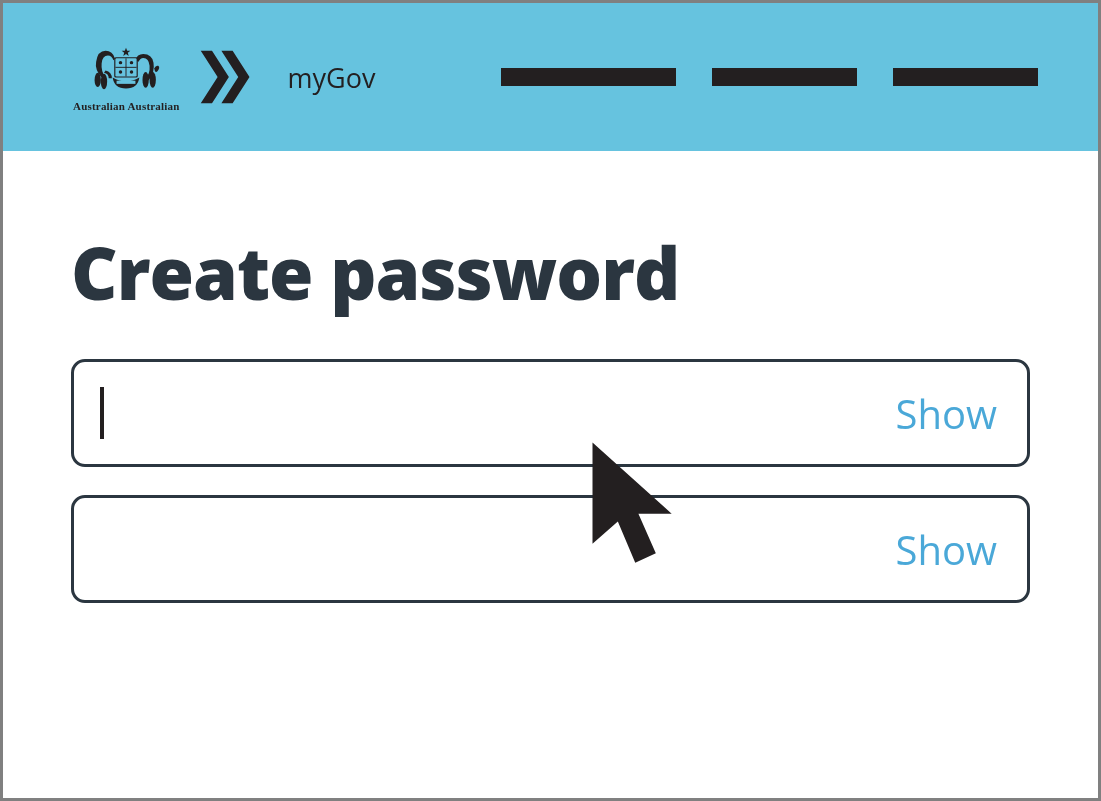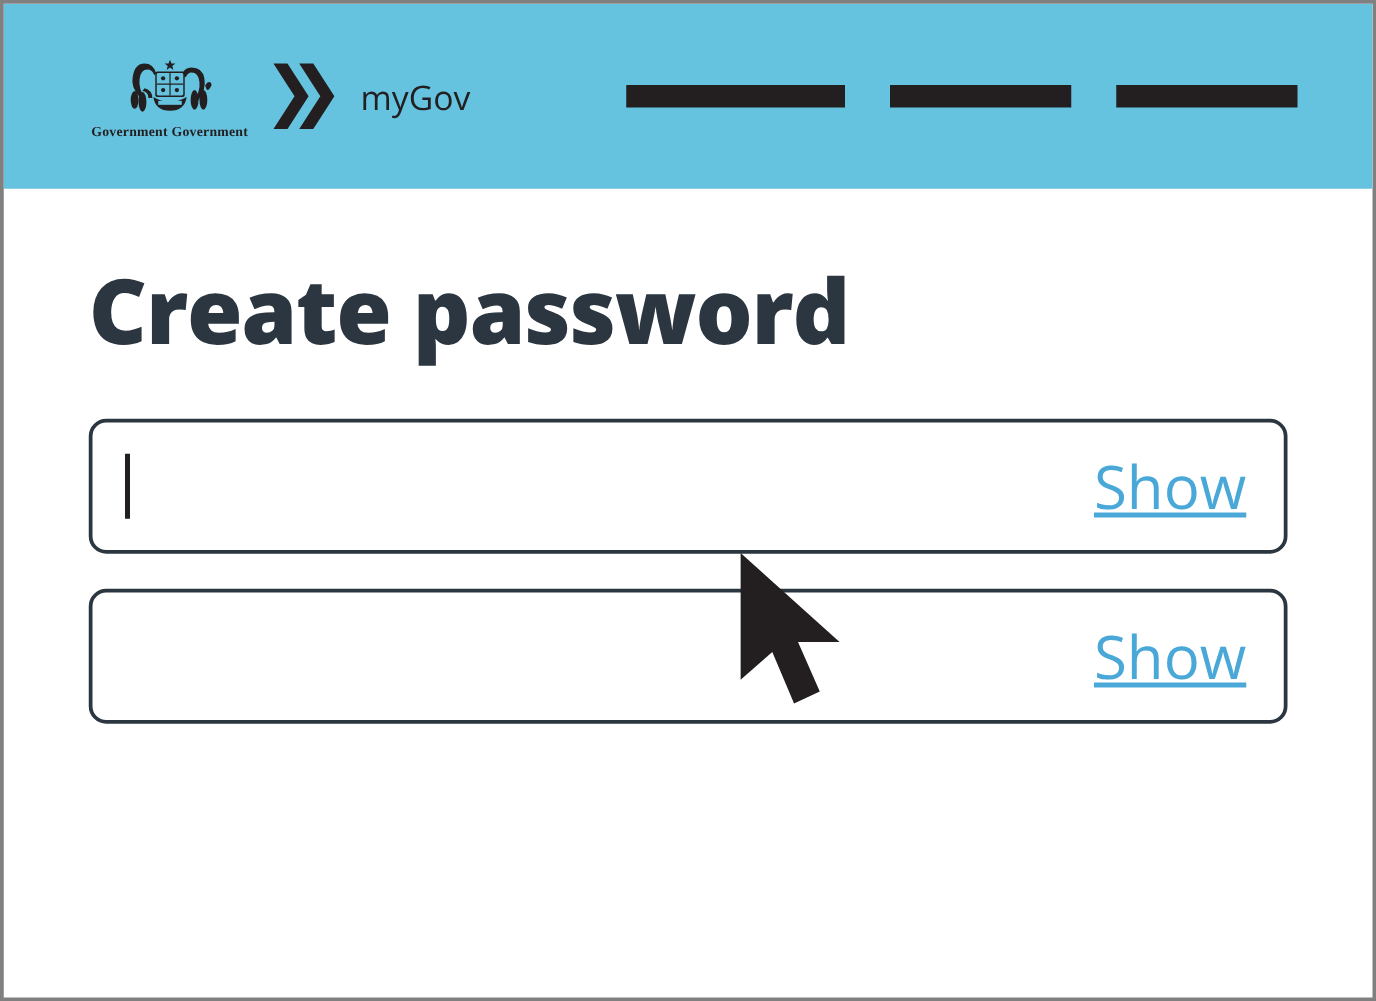--- a/index.html
+++ b/index.html
@@ -45,21 +45,21 @@
     .coat-label {
       font-size: 11px;
       font-weight: 700;
       font-family: Georgia, "Times New Roman", serif;
       letter-spacing: 0.2px;
       margin-top: 2px;
     }
     .mygov-block {
       display: flex;
       align-items: center;
-      gap: 14px;
+      gap: 32px;
     }
     .mygov-chevrons {
       width: 58px;
       height: 60px;
     }
     .mygov-text {
       font-size: 27px;
       font-weight: 500;
       color: #231f20;
     }
@@ -70,21 +70,21 @@
     }
     .nav-bar {
       background: #231f20;
       height: 18px;
     }
     .nav-bar.b1 { width: 175px; }
     .nav-bar.b2 { width: 145px; }
     .nav-bar.b3 { width: 145px; }
 
     .content {
-      padding: 48px 68px 0 68px;
+      padding: 72px 68px 0 68px;
       color: #2b3640;
     }
     .page-title {
       font-size: 72px;
       font-weight: 800;
       color: #2b3640;
       letter-spacing: -1px;
       margin-bottom: 38px;
     }
     .field-group {
@@ -117,22 +117,21 @@
     }
     .caret {
       width: 4px;
       height: 52px;
       background: #231f20;
       margin-left: 4px;
       margin-right: 10px;
     }
     .show-link {
       color: #4aa8d8;
-      font-size: 48px;
-      text-decoration: underline;
+      font-size: 40px;
       cursor: pointer;
       font-weight: 400;
     }
     .cursor-arrow {
       position: absolute;
       left: 580px;
       top: 435px;
       width: 95px;
       height: 145px;
       pointer-events: none;
@@ -163,21 +162,21 @@
             <line x1="36.5" y1="31" x2="63.5" y2="31" stroke="#231f20" stroke-width="1.2"></line>
             <circle cx="43" cy="25" r="2.2"></circle>
             <circle cx="57" cy="25" r="2.2"></circle>
             <circle cx="43" cy="37" r="2.2"></circle>
             <circle cx="57" cy="37" r="2.2"></circle>
             <polygon points="50,6 51.5,10 55.5,10 52.3,12.5 53.5,16.5 50,14 46.5,16.5 47.7,12.5 44.5,10 48.5,10"></polygon>
             <path d="M33 44 q17 10 34 0 q-2 14 -17 14 q-15 0 -17 -14 z"></path>
             <rect x="38" y="48" width="24" height="4" fill="#66c3df"></rect>
           </g>
         </svg>
-        <div class="coat-label">Government Government</div>
+        <div class="coat-label">Australian Australian</div>
       </div>
 
       <div class="mygov-block">
         <svg class="mygov-chevrons" viewBox="0 0 60 64">
           <g fill="#231f20">
             <polygon points="2,4 14,4 32,32 14,60 2,60 20,32"></polygon>
             <polygon points="24,4 36,4 54,32 36,60 24,60 42,32"></polygon>
           </g>
         </svg>
         <span class="mygov-text">myGov</span>

